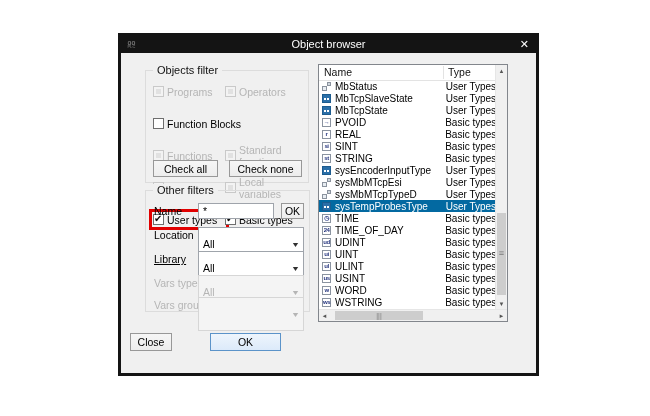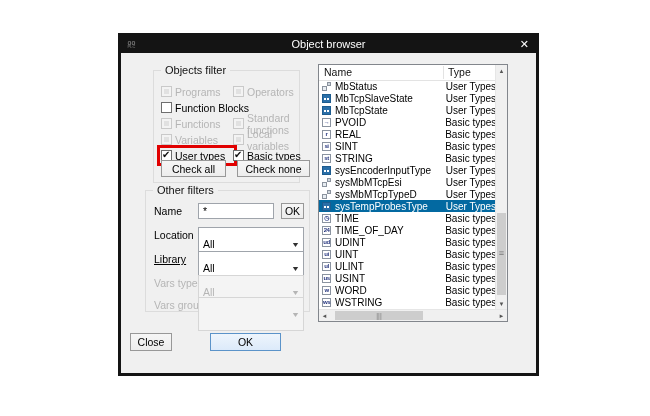--- a/index.html
+++ b/index.html
@@ -12,25 +12,25 @@
   .app-icon{position:absolute;left:4px;top:2px;width:13px;height:13px;display:flex;flex-direction:column;
             align-items:center;justify-content:center;color:#9a9a9a;}
   .app-icon .dots{font-size:7px;line-height:5px;letter-spacing:0;}
   .app-icon .plc{font-size:4px;line-height:4px;color:#8a8a8a;}
   .title{position:absolute;left:0;right:0;top:2px;text-align:center;font-size:11px;color:#ffffff;}
   .close-x{position:absolute;right:7px;top:2px;font-size:11px;color:#ffffff;cursor:pointer;}
   .body{position:absolute;left:0;top:17px;right:0;bottom:0;}
   
   .groupbox{position:absolute;border:1px solid #dcdcdc;box-sizing:border-box;}
   .legend{position:absolute;top:-7px;left:7px;background:#f0f0f0;padding:0 4px;font-size:11px;color:#111;}
-  #objects-filter{left:32px;top:17px;width:147px;height:113px;}
+  #objects-filter{left:24px;top:17px;width:164px;height:113px;}
   #other-filters{left:24px;top:137px;width:165px;height:122px;}
   
   .cb-grid{position:absolute;left:7px;top:14px;width:152px;display:grid;
-           grid-template-columns:72px 1fr;row-gap:3px;}
+           grid-template-columns:72px 1fr;row-gap:19px;}
   .cb-item{display:flex;align-items:center;gap:3px;height:13px;font-size:10.5px;color:#000;position:relative;}
   .cb-item:nth-child(3){grid-column:1 / -1;}
   .cb-box{width:11px;height:11px;box-sizing:border-box;background:#fff;border:1px solid #6e6e6e;
           position:relative;flex:none;}
   .cb-item.checked .cb-box::after{content:"\2714";position:absolute;left:0px;top:-2px;font-size:10px;color:#101010;}
   .cb-item.disabled{color:#b5b5b5;}
   .cb-item.disabled .cb-box{border-color:#c9c9c9;background:#f3f3f3;}
   .cb-item.disabled .cb-box::after{content:"";position:absolute;left:2px;top:2px;right:2px;bottom:2px;background:#e1e1e1;}
   .cb-item.highlighted{outline:3px solid #e10000;outline-offset:1px;}
   

